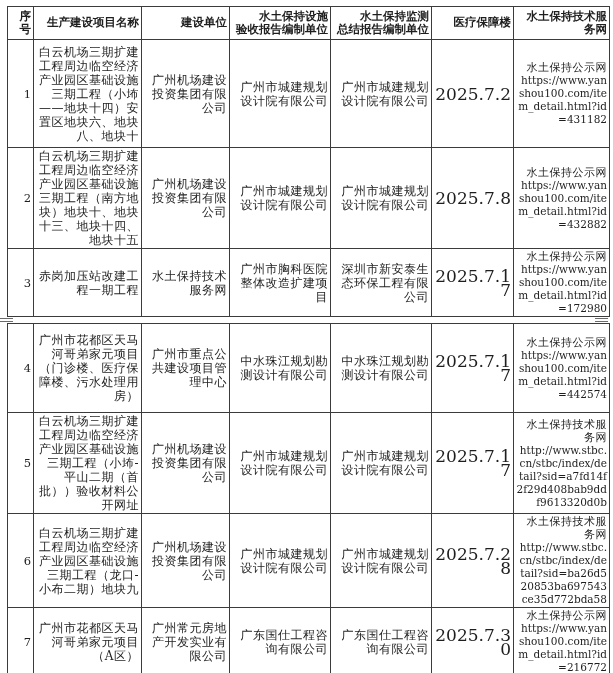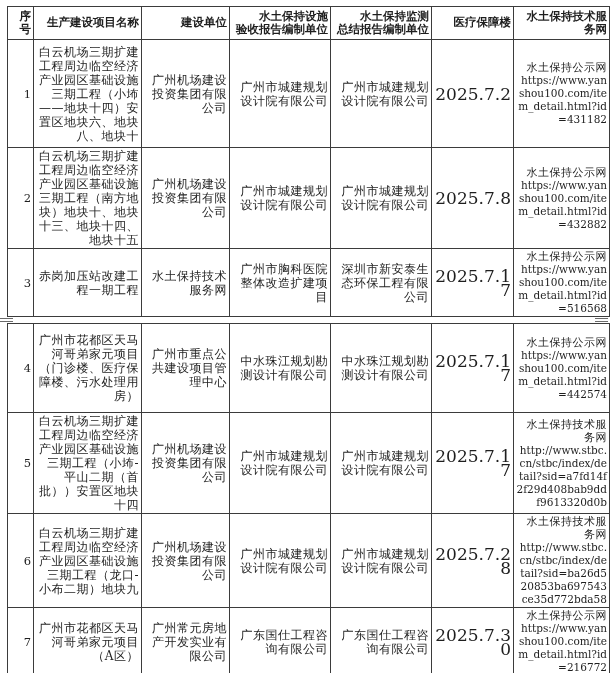--- a/index.html
+++ b/index.html
@@ -119,21 +119,21 @@
   </tr>
         <tr>
     <td class="c-index" style="height: 54px;">3</td>
     <td class="c-name">赤岗加压站改建工程一期工程</td>
     <td class="c-builder">水土保持技术服务网</td>
     <td class="c-facility">广州市胸科医院整体改造扩建项目</td>
     <td class="c-monitor">深圳市新安泰生态环保工程有限公司</td>
     <td class="c-date">2025.7.17</td>
     <td class="c-url">
       <div class="site">水土保持公示网</div>
-      <div class="url">https://www.yanshou100.com/item_detail.html?id=516568</div>
+      <div class="url">https://www.yanshou100.com/item_detail.html?id=172980</div>
     </td>
   </tr>
       </tbody>
   </table>
 
   <div class="split">
     <span class="mark left"></span>
     <span class="mark right"></span>
   </div>
 
@@ -155,21 +155,21 @@
     <td class="c-facility">中水珠江规划勘测设计有限公司</td>
     <td class="c-monitor">中水珠江规划勘测设计有限公司</td>
     <td class="c-date">2025.7.17</td>
     <td class="c-url">
       <div class="site">水土保持公示网</div>
       <div class="url">https://www.yanshou100.com/item_detail.html?id=442574</div>
     </td>
   </tr>
         <tr>
     <td class="c-index" style="height: 95px;">5</td>
-    <td class="c-name">白云机场三期扩建工程周边临空经济产业园区基础设施三期工程（小㘵-平山二期（首批））安置区地块十四</td>
+    <td class="c-name">白云机场三期扩建工程周边临空经济产业园区基础设施三期工程（小㘵-平山二期（首批））验收材料公开网址</td>
     <td class="c-builder">广州机场建设投资集团有限公司</td>
     <td class="c-facility">广州市城建规划设计院有限公司</td>
     <td class="c-monitor">广州市城建规划设计院有限公司</td>
     <td class="c-date">2025.7.17</td>
     <td class="c-url">
       <div class="site">水土保持技术服务网</div>
       <div class="url">http://www.stbc.cn/stbc/index/detail?sid=a7fd14f2f29d408bab9ddf9613320d0b</div>
     </td>
   </tr>
         <tr>

